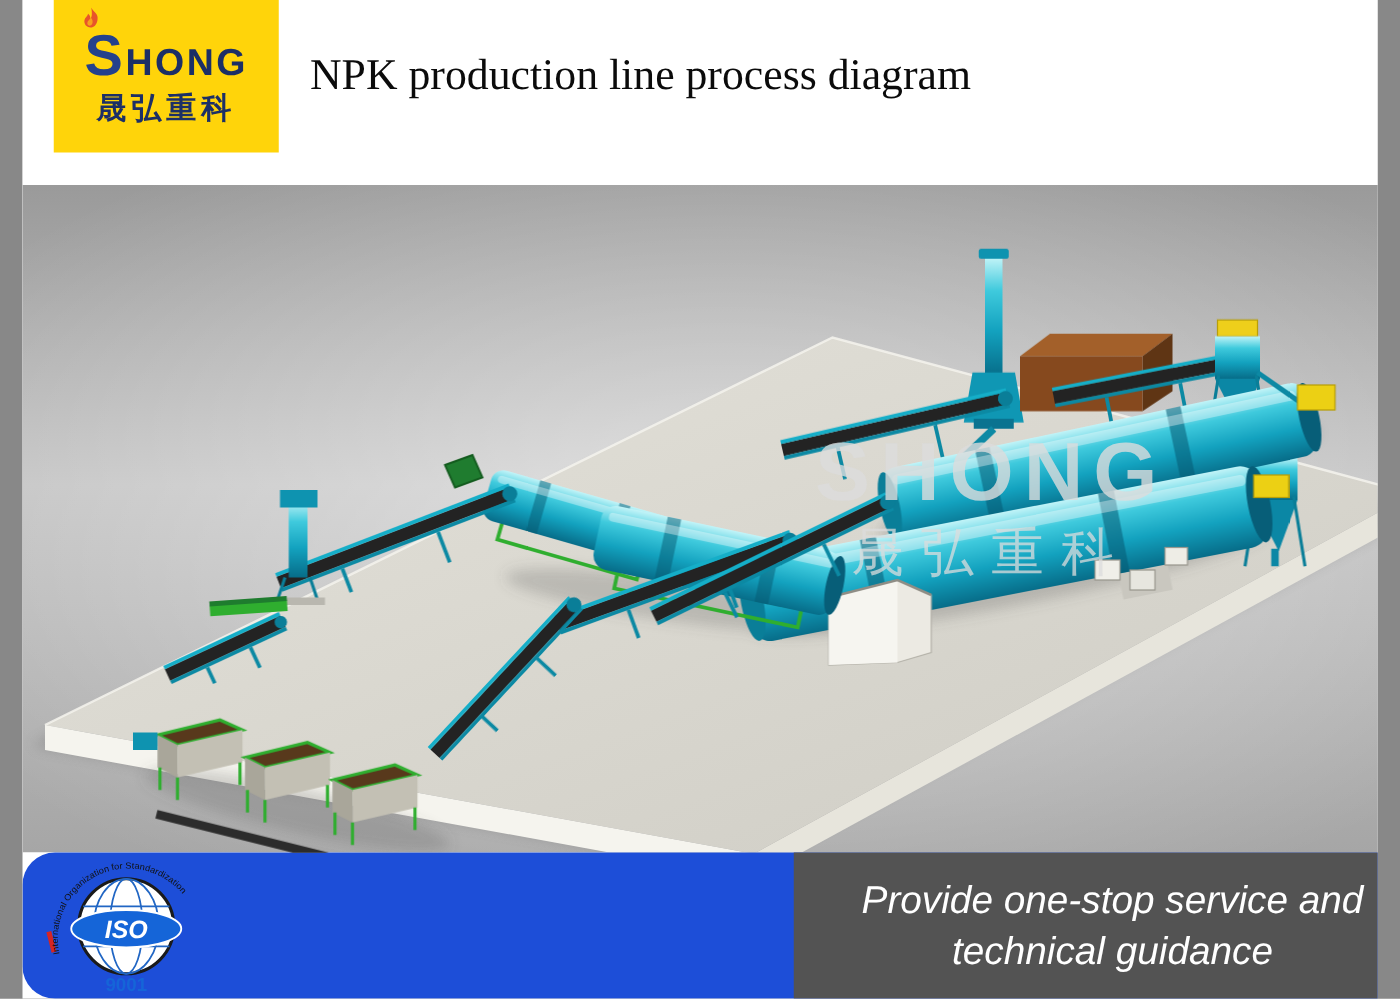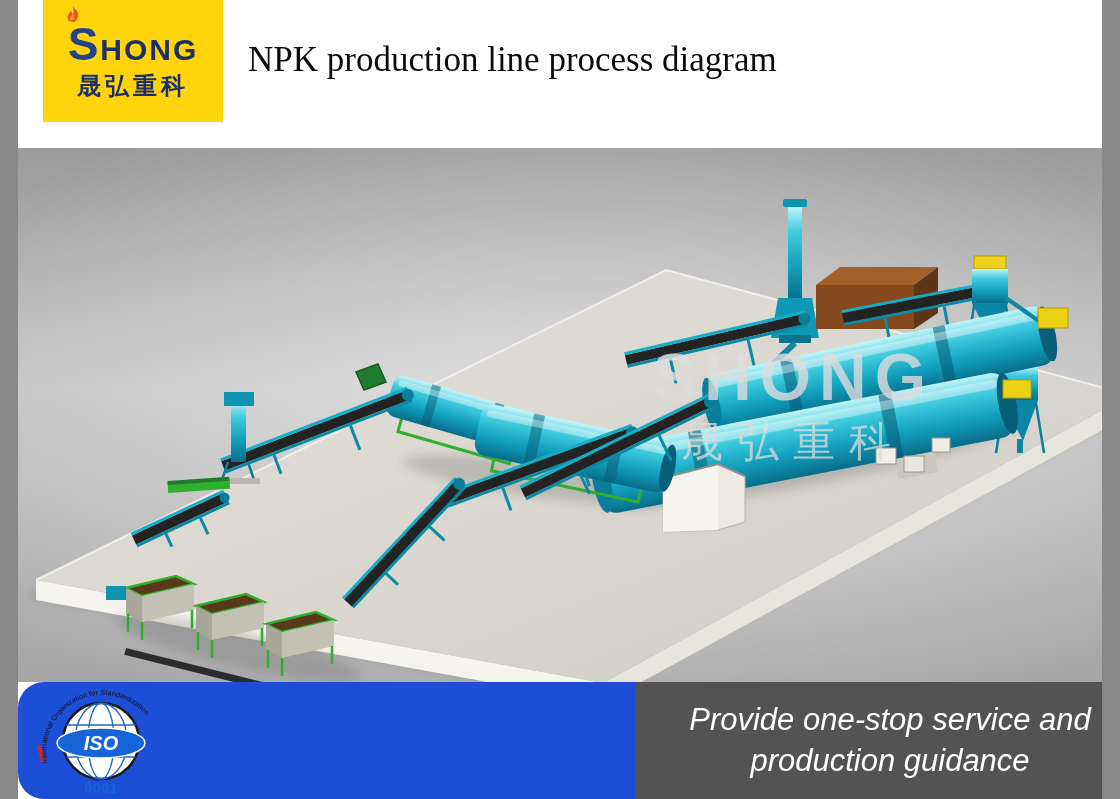--- a/index.html
+++ b/index.html
@@ -309,17 +309,17 @@
         <ellipse cx="75" cy="58" rx="44" ry="15" fill="#1565d8" stroke="#ffffff" stroke-width="1.5"></ellipse>
         <text x="75" y="65" text-anchor="middle" font-size="20" font-weight="bold" font-style="italic" fill="#ffffff">ISO</text>
         <text font-size="7" fill="#111111">
           <textPath href="#isoArc" startOffset="2" textLength="150" lengthAdjust="spacingAndGlyphs">International Organization for Standardization</textPath>
         </text>
         <text x="75" y="108" text-anchor="middle" font-size="15" font-weight="bold" fill="#1565d8">9001</text>
       </svg>
     </div>
     <div class="service-panel">
       <div>Provide one-stop service and</div>
-      <div>production guidance</div>
+      <div>technical guidance</div>
     </div>
   </div>
 
 </div>
 
 </body></html>

